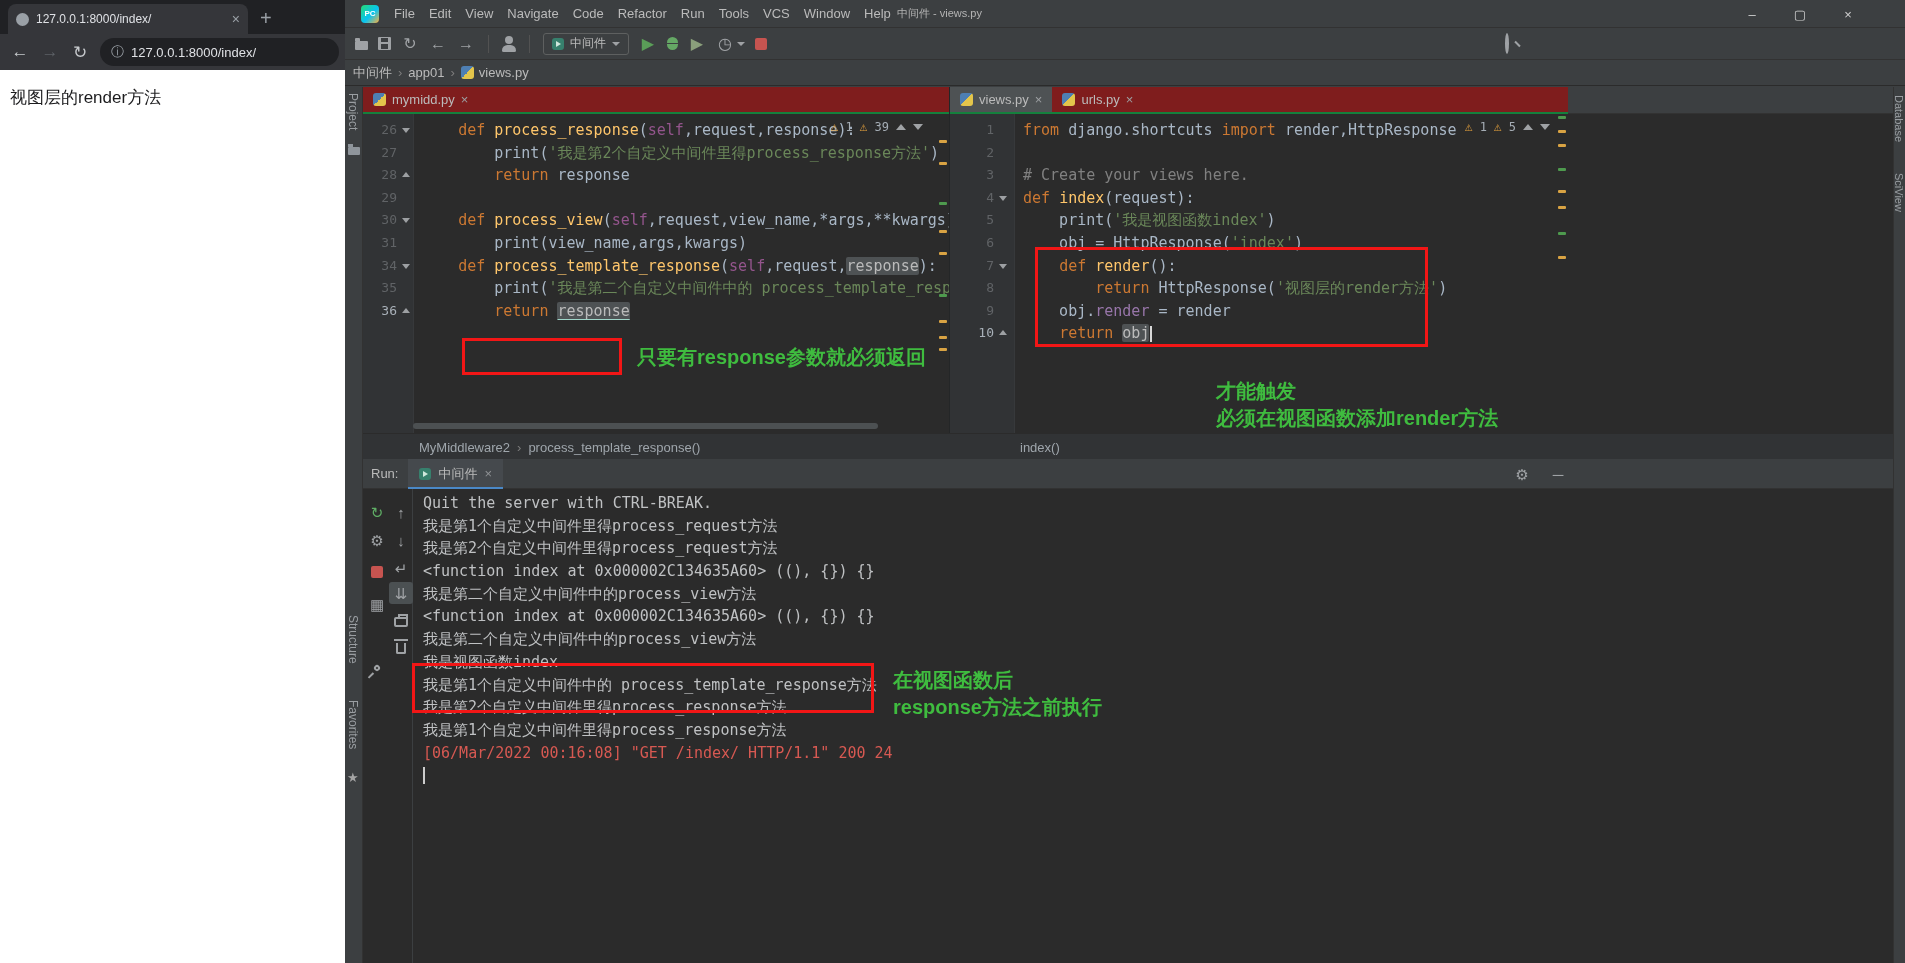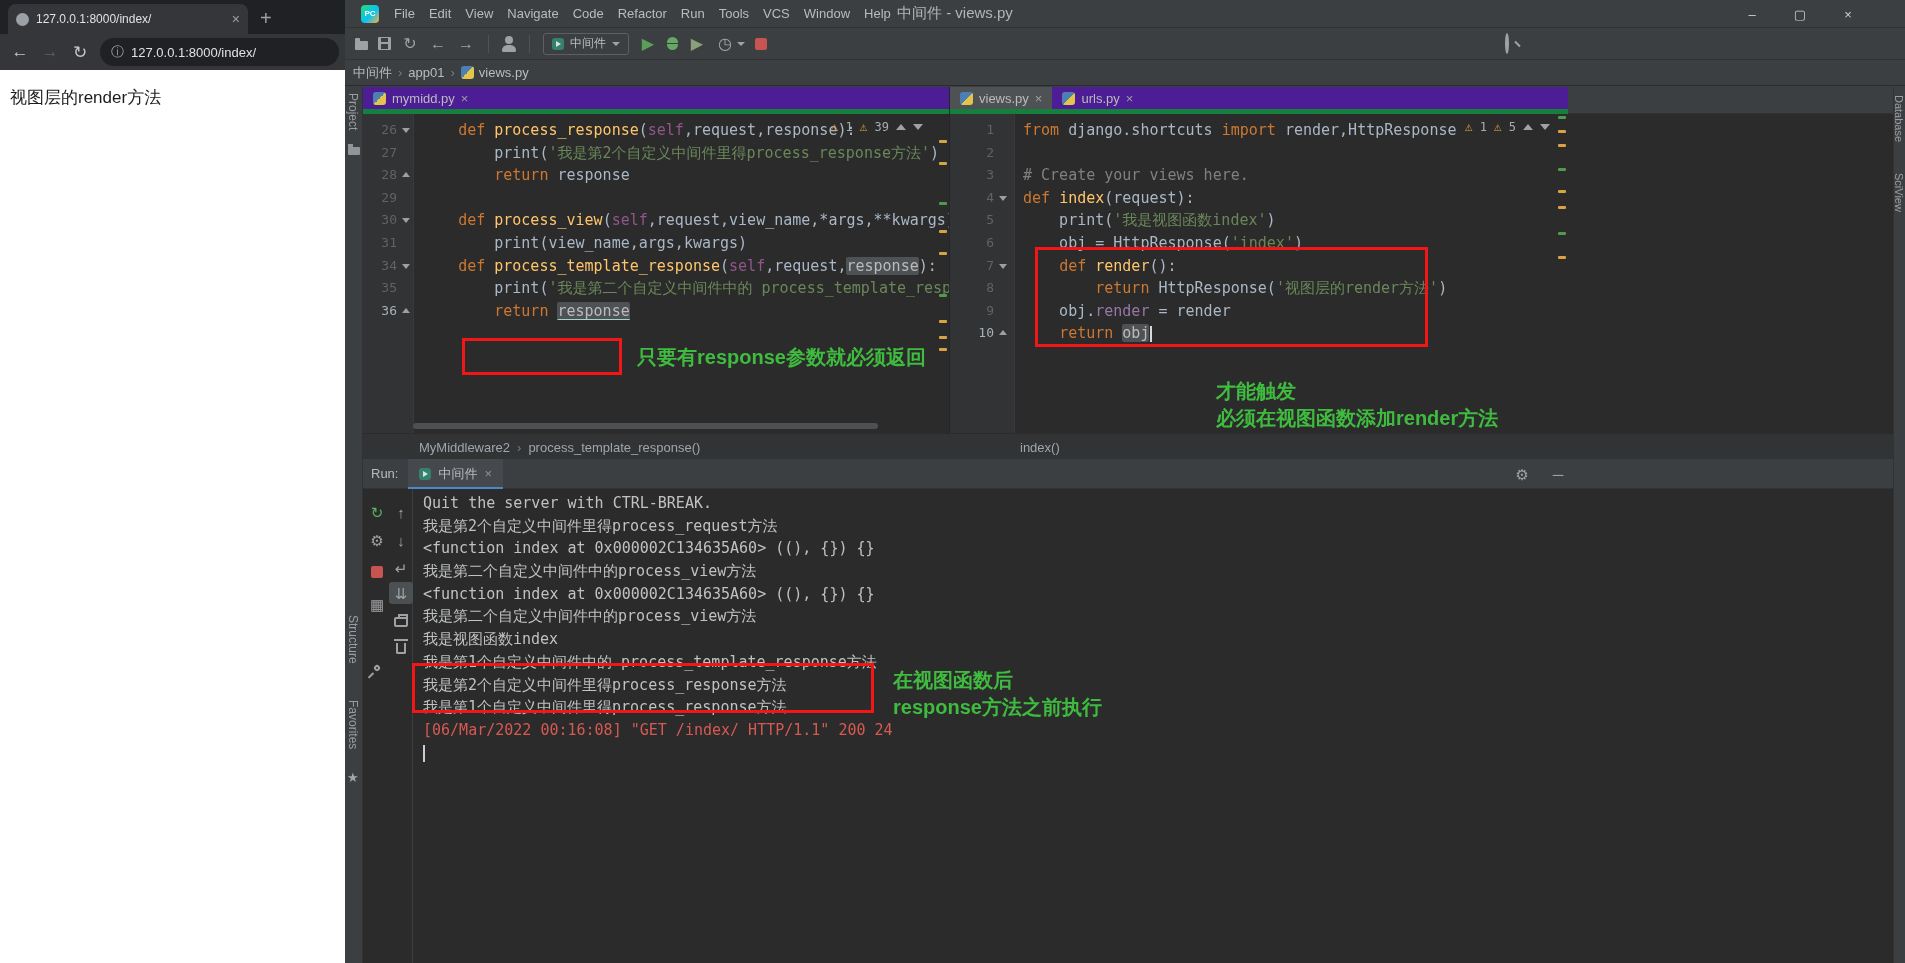--- a/index.html
+++ b/index.html
@@ -21,21 +21,21 @@
   .pill-i{color:#9aa0a6;font-size:13px;flex:none}
   .pill-url{color:#dfe1e5;font-size:13px;white-space:nowrap;overflow:hidden}
   .b-page{position:absolute;top:70px;left:0;right:0;bottom:0;background:#ffffff}
   .b-h{padding:16px 10px;font-size:17px;color:#1c1c1e}
 
   
   .ide{position:absolute;left:345px;top:0;width:1560px;height:963px;background:#3c3f41;color:#bbb}
   .titlebar{position:relative;height:28px;display:flex;align-items:center;border-bottom:1px solid #323232;padding-left:16px}
   .pclogo{width:18px;height:18px;border-radius:4px;background:linear-gradient(135deg,#21d789 10%,#07c3f2 55%,#fcaf3e);color:#fff;font-size:8px;font-weight:bold;display:flex;align-items:center;justify-content:center;margin-right:8px;flex:none}
   .menu-item{color:#bbbbbb;font-size:13px;padding:0 7px;cursor:default}
-  .win-title{position:absolute;left:552px;color:#b4b4b4;font-size:15px}
+  .win-title{position:absolute;left:552px;color:#b4b4b4;font-size:11px}
   .winbtns{position:absolute;left:1400px;top:0;height:28px;display:flex;gap:34px;align-items:center;color:#d0d0d0;font-size:13px}
   .winbtns span{width:14px;text-align:center}
 
   .toolbar{position:relative;height:32px;display:flex;align-items:center;border-bottom:1px solid #323232;padding-left:10px;gap:10px}
   .tgl{font-size:16px;color:#9fa2a5;width:18px;text-align:center;line-height:1}
   .tdiv{width:1px;height:18px;background:#525252;margin:0 3px}
   .combo{display:flex;align-items:center;gap:6px;border:1px solid #5e6060;border-radius:3px;height:22px;padding:0 8px;color:#bbb;font-size:12px}
   .cfgicon{width:12px;height:12px;border-radius:3px;background:#37806d;position:relative}
   .cfgicon::after{content:"";position:absolute;left:4px;top:3px;border-left:5px solid #cfe8dd;border-top:3px solid transparent;border-bottom:3px solid transparent}
   .tri-d{width:0;height:0;border-left:4px solid transparent;border-right:4px solid transparent;border-top:4px solid #9fa2a5}
@@ -52,21 +52,21 @@
   .mini-folder{position:absolute;left:3px;width:12px;height:8px;background:#8f959b;border-radius:1px}
   .mini-folder::before{content:"";position:absolute;top:-3px;left:0;width:5px;height:3px;background:#8f959b}
   .star{position:absolute;left:2px;color:#a5a5a5;font-size:13px}
 
   
   .ezone{position:absolute;left:18px;top:87px;width:1530px;height:346px;background:#2b2b2b}
   .tabrow-bg{position:absolute;left:0;top:0;right:0;height:27px;background:#3c3f41;border-bottom:1px solid #323232}
   .pane{position:absolute;top:0;height:346px}
   .pane-l{left:0;width:587px;border-right:1px solid #242627}
   .pane-r{left:587px;width:618px}
-  .tabbar{position:relative;height:27px;background:#4c1d95;border-bottom:5px solid #15803d;display:flex}
+  .tabbar{position:relative;height:27px;background:#7f1d1d;border-bottom:2px solid #15803d;display:flex}
   .etab{display:flex;align-items:center;gap:6px;padding:0 10px;color:#bbbbbb;font-size:13px}
   .etab.active{background:#4e5254}
   .etab .x{color:#9da0a3;font-size:13px}
   .pyicon{width:13px;height:13px;border-radius:3px;background:linear-gradient(135deg,#4e7fb3 50%,#e3c54b 50%);flex:none}
   .ed{position:absolute;top:27px;left:0;right:0;bottom:0;overflow:hidden;font-family:"DejaVu Sans Mono",monospace;font-size:15px;padding-top:5px}
   .gbg{position:absolute;top:0;bottom:0;left:0;background:#313335;border-right:1px solid #37393b}
   .pane-l .gbg{width:51px}
   .pane-r .gbg{width:65px}
   .crow{position:relative;display:flex;height:22.6px;line-height:22.6px;white-space:pre}
   .gut{display:flex;flex:none;padding-left:6px;position:relative;z-index:2}
@@ -415,20 +415,21 @@
           <span class="ric" style="top: 120px;">
             <span class="i-printer"></span>
           </span>
           <span class="ric" style="top: 147px;">
             <span class="i-trash"></span>
           </span>
         </div>
       <div class="console">
         <div id="clines">
             <div class="cline">Quit the server with CTRL-BREAK.</div>
+            <div class="cline">我是第1个自定义中间件里得process_request方法</div>
             <div class="cline">我是第2个自定义中间件里得process_request方法</div>
             <div class="cline">&lt;function index at 0x000002C134635A60&gt; ((), {}) {}</div>
             <div class="cline">我是第二个自定义中间件中的process_view方法</div>
             <div class="cline">&lt;function index at 0x000002C134635A60&gt; ((), {}) {}</div>
             <div class="cline">我是第二个自定义中间件中的process_view方法</div>
             <div class="cline">我是视图函数index</div>
             <div class="cline">我是第1个自定义中间件中的 process_template_response方法</div>
             <div class="cline">我是第2个自定义中间件里得process_response方法</div>
             <div class="cline">我是第1个自定义中间件里得process_response方法</div>
             <div class="cline err">[06/Mar/2022 00:16:08] "GET /index/ HTTP/1.1" 200 24</div>

